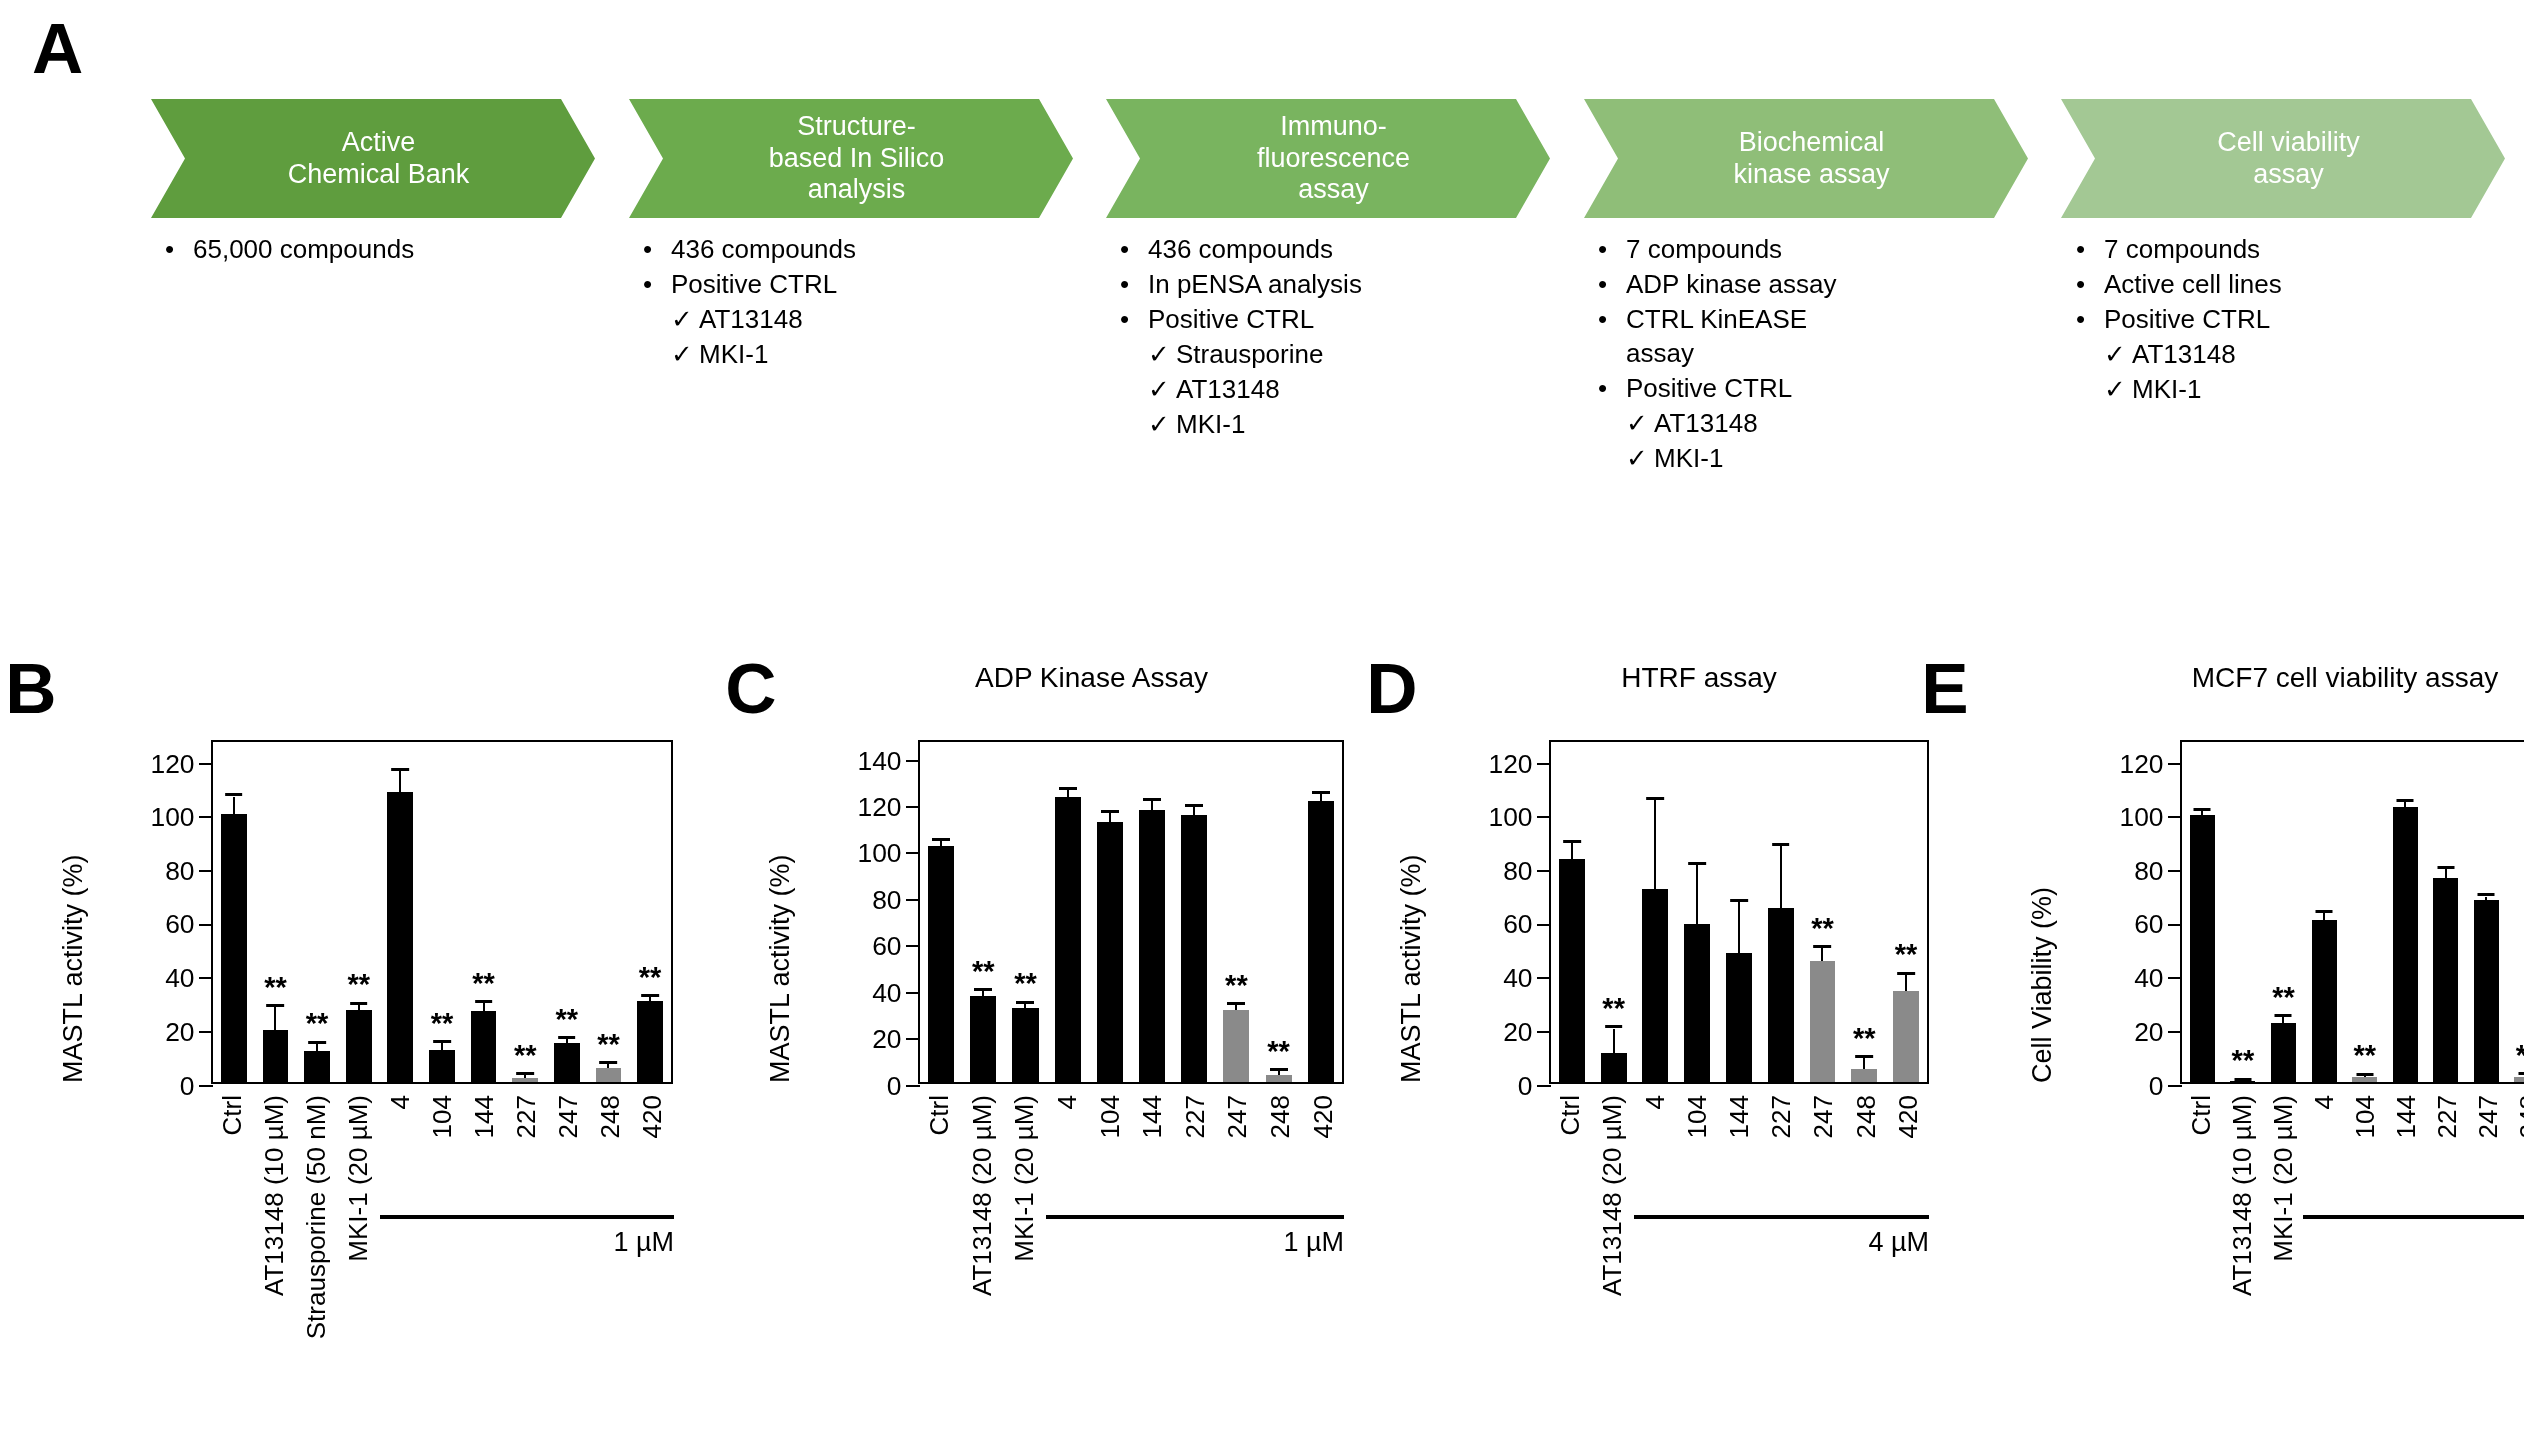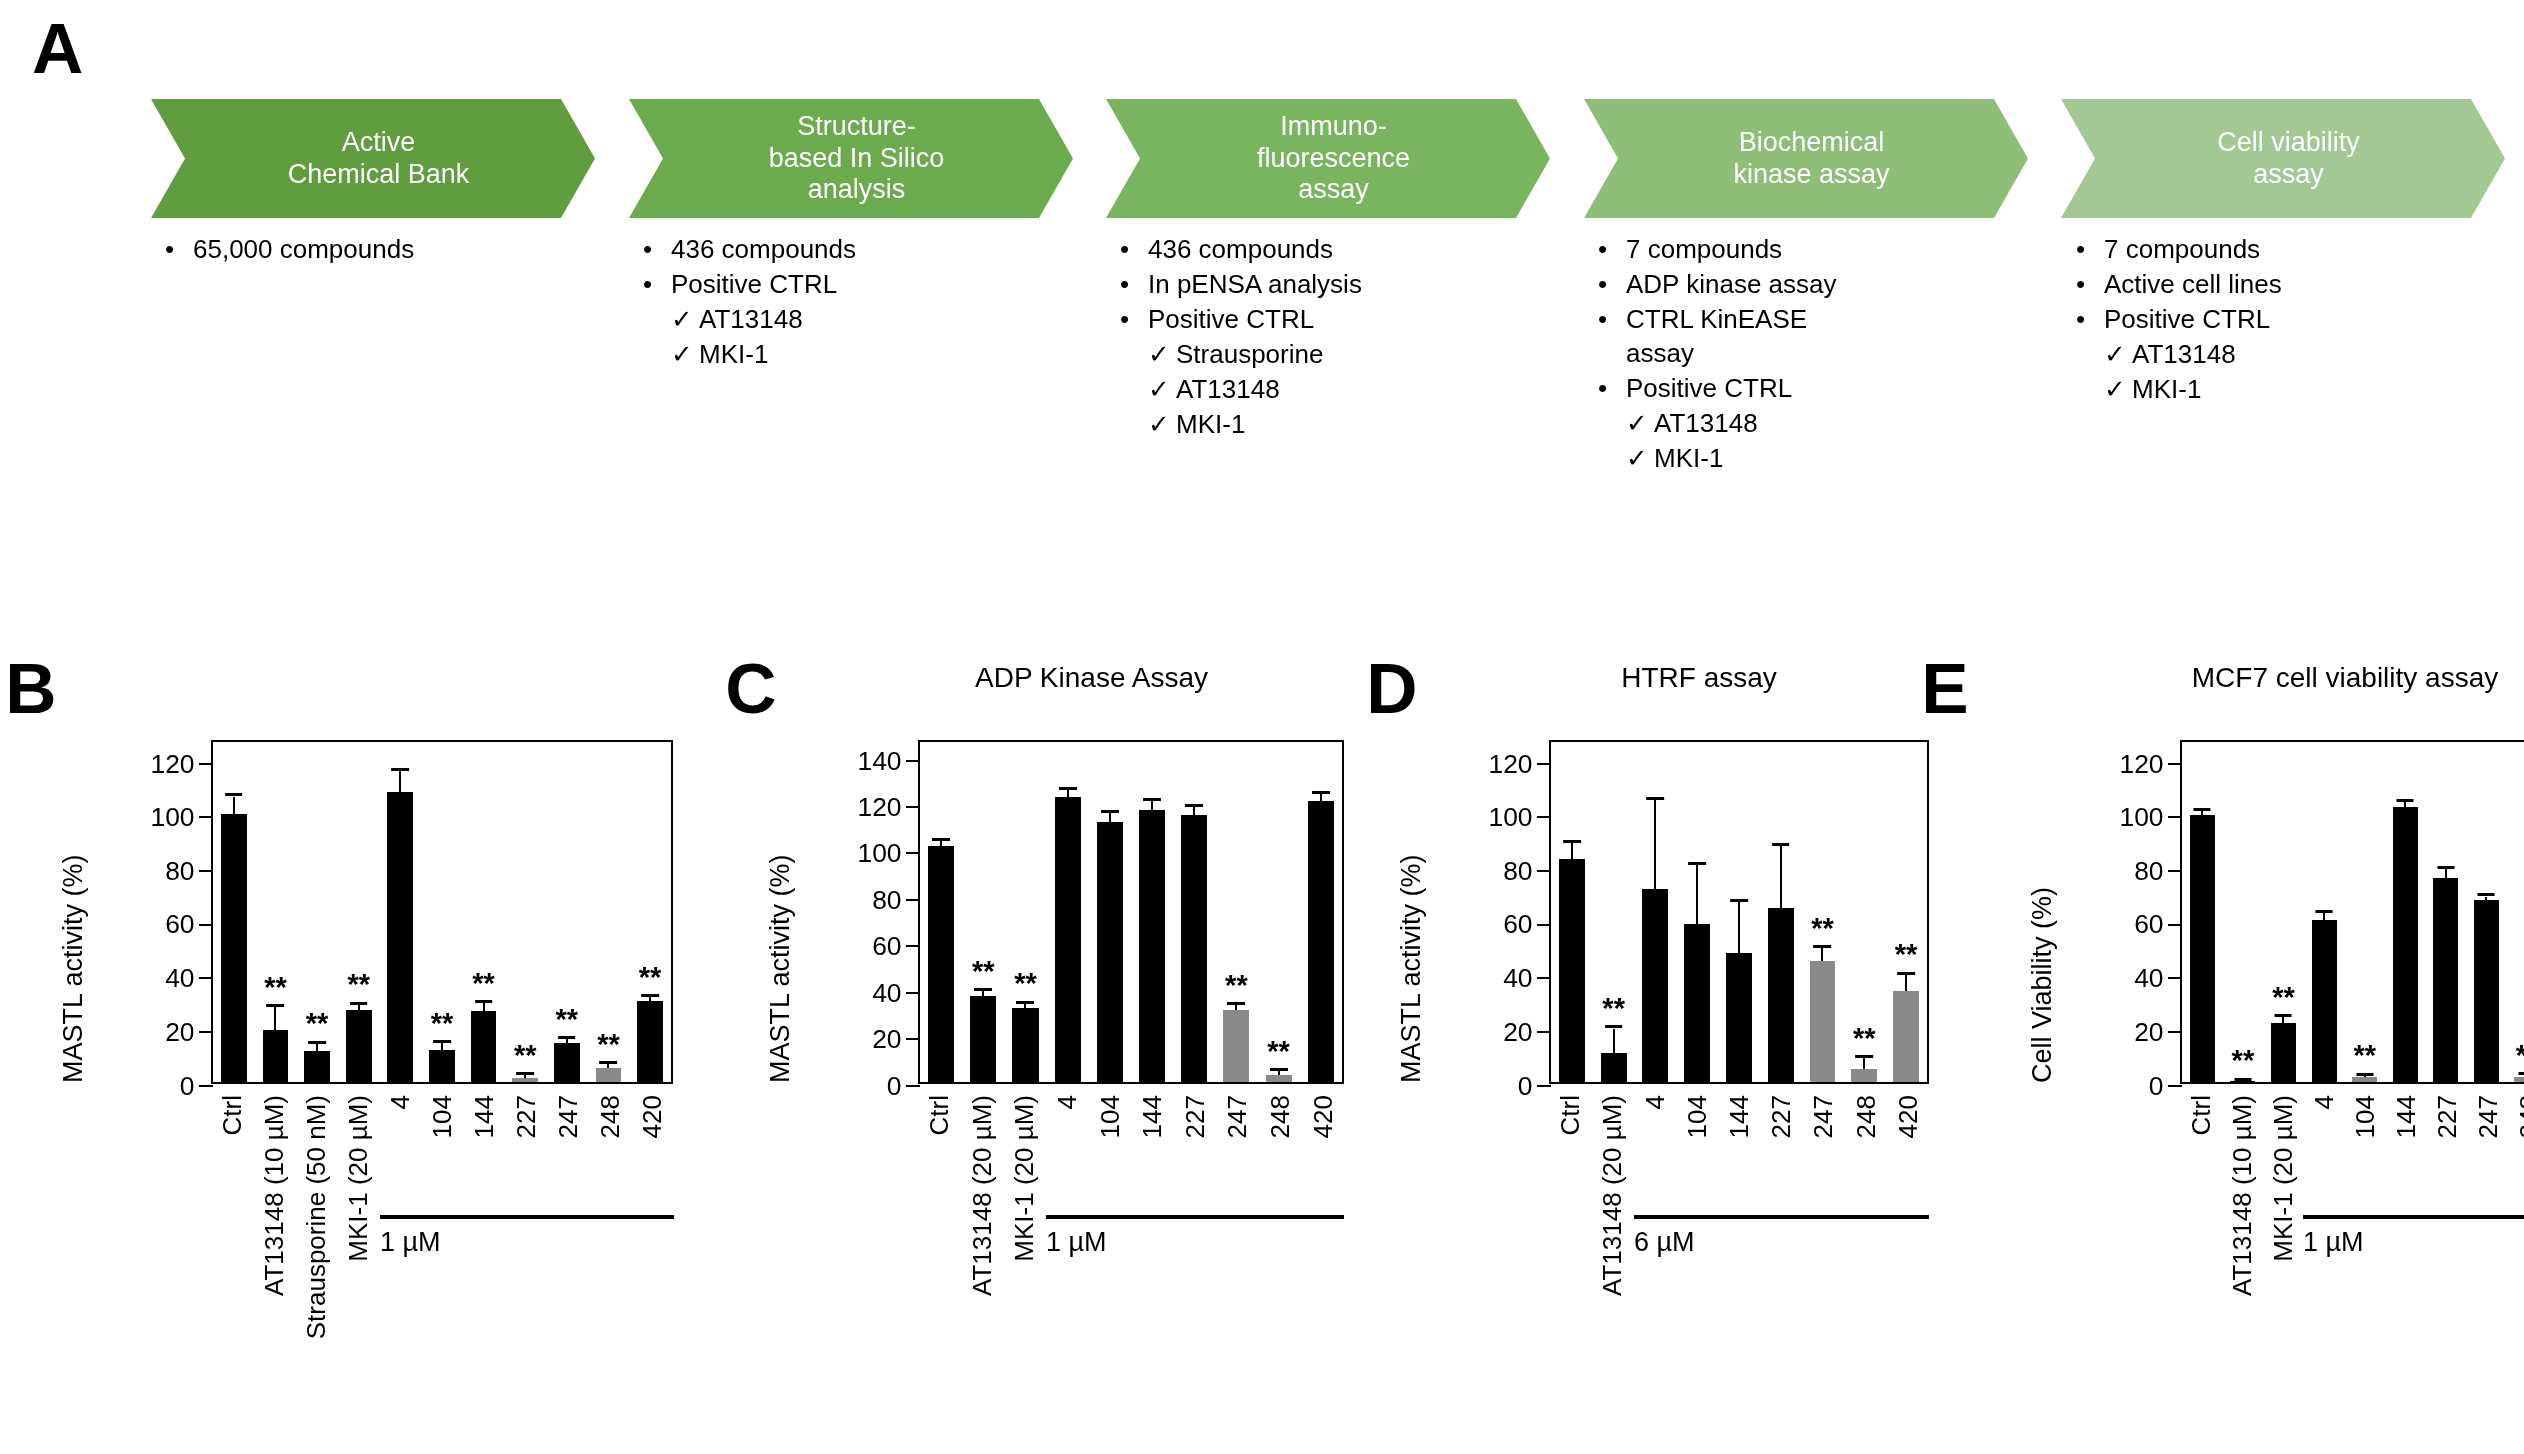--- a/index.html
+++ b/index.html
@@ -141,21 +141,21 @@
     font-size: 26px;
     white-space: nowrap;
     transform-origin: left top;
     transform: rotate(-90deg) translate(-100%, -50%);
     line-height: 1;
   }
   .group-line { position:absolute; height: 4px; background:#000; }
   .group-lab {
     position: absolute;
     font-size: 27px;
-    text-align: left;
+    text-align: right;
     white-space: nowrap;
   }
 </style>
 </head>
 <body>
 
 <div id="panel-a">
   <div class="panel-letter">A</div>
   <div class="flow-row" id="flow-row">
       <div class="chev" style="left: 478px; width: 444px; background: rgb(108, 171, 77);">
@@ -585,21 +585,21 @@
           <div class="xlab">247</div>
         </div>
         <div class="xlab-slot" style="width: 11.1111%;">
           <div class="xlab">248</div>
         </div>
         <div class="xlab-slot" style="width: 11.1111%;">
           <div class="xlab">420</div>
         </div>
       </div>
       <div class="group-line" style="left: 273px; width: 295px; top: 581px;"></div>
-      <div class="group-lab" style="left: 273px; width: 295px; top: 593px;">6 µM</div>
+      <div class="group-lab" style="left: 273px; width: 295px; top: 593px;">4 µM</div>
     </div>
     <div class="chart-panel" style="left: 1916px; width: 609px;">
       <div class="panel-letter">E</div>
       <div class="chart-title" style="left: 145px; width: 568px;">MCF7 cell viability assay</div>
       <div class="ylabel" style="left: 111px; top: 449px;">Cell Viability (%)</div>
       <div class="plotwrap" style="left: 264px; top: 106px; width: 410px; height: 344px;">
         <div class="plotbox" style="width: 410px; height: 344px;">
           <div class="ytick" style="top: 343px;"></div>
           <div class="ytick-lab" style="top: 344px;">0</div>
           <div class="ytick" style="top: 289px;"></div>

